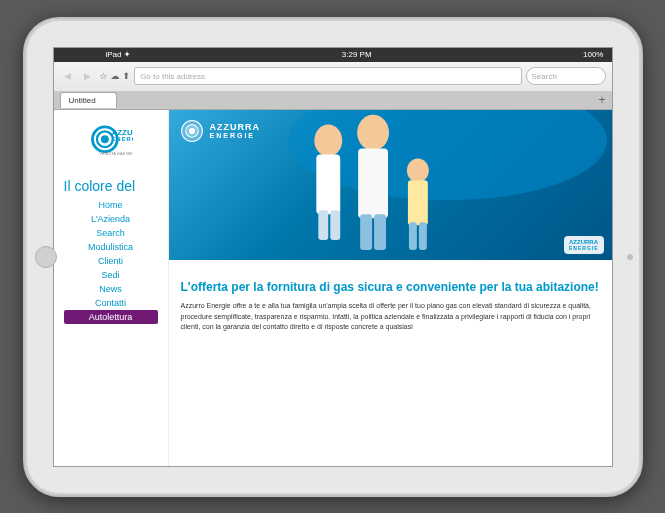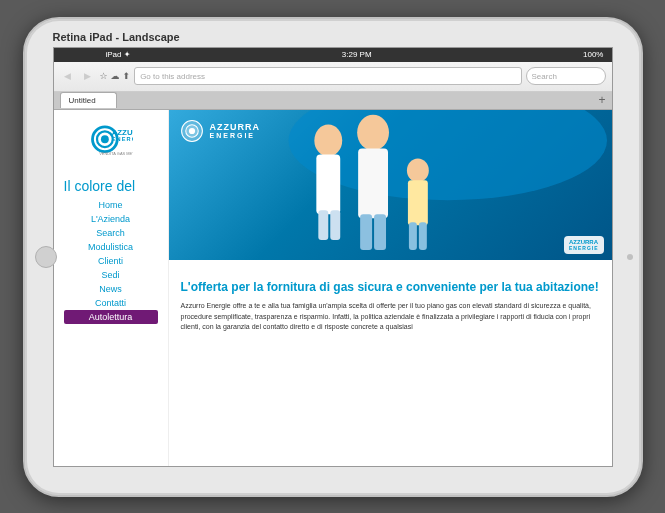--- a/index.html
+++ b/index.html
@@ -261,21 +261,20 @@
     
     .azzurra-logo-svg {
       width: 45px;
       height: 40px;
     }
   </style>
 </head>
 <body>
 
 <div class="device-frame">
-  <div class="device-label">Retina iPad - Landscape</div>
   <div class="home-button"></div>
   <div class="side-button"></div>
 
   <div class="ipad-screen">
 
     <div class="status-bar">
       <div class="status-left">
         <span>iPad ✦</span>
       </div>
       <div class="status-center">3:29 PM</div>

